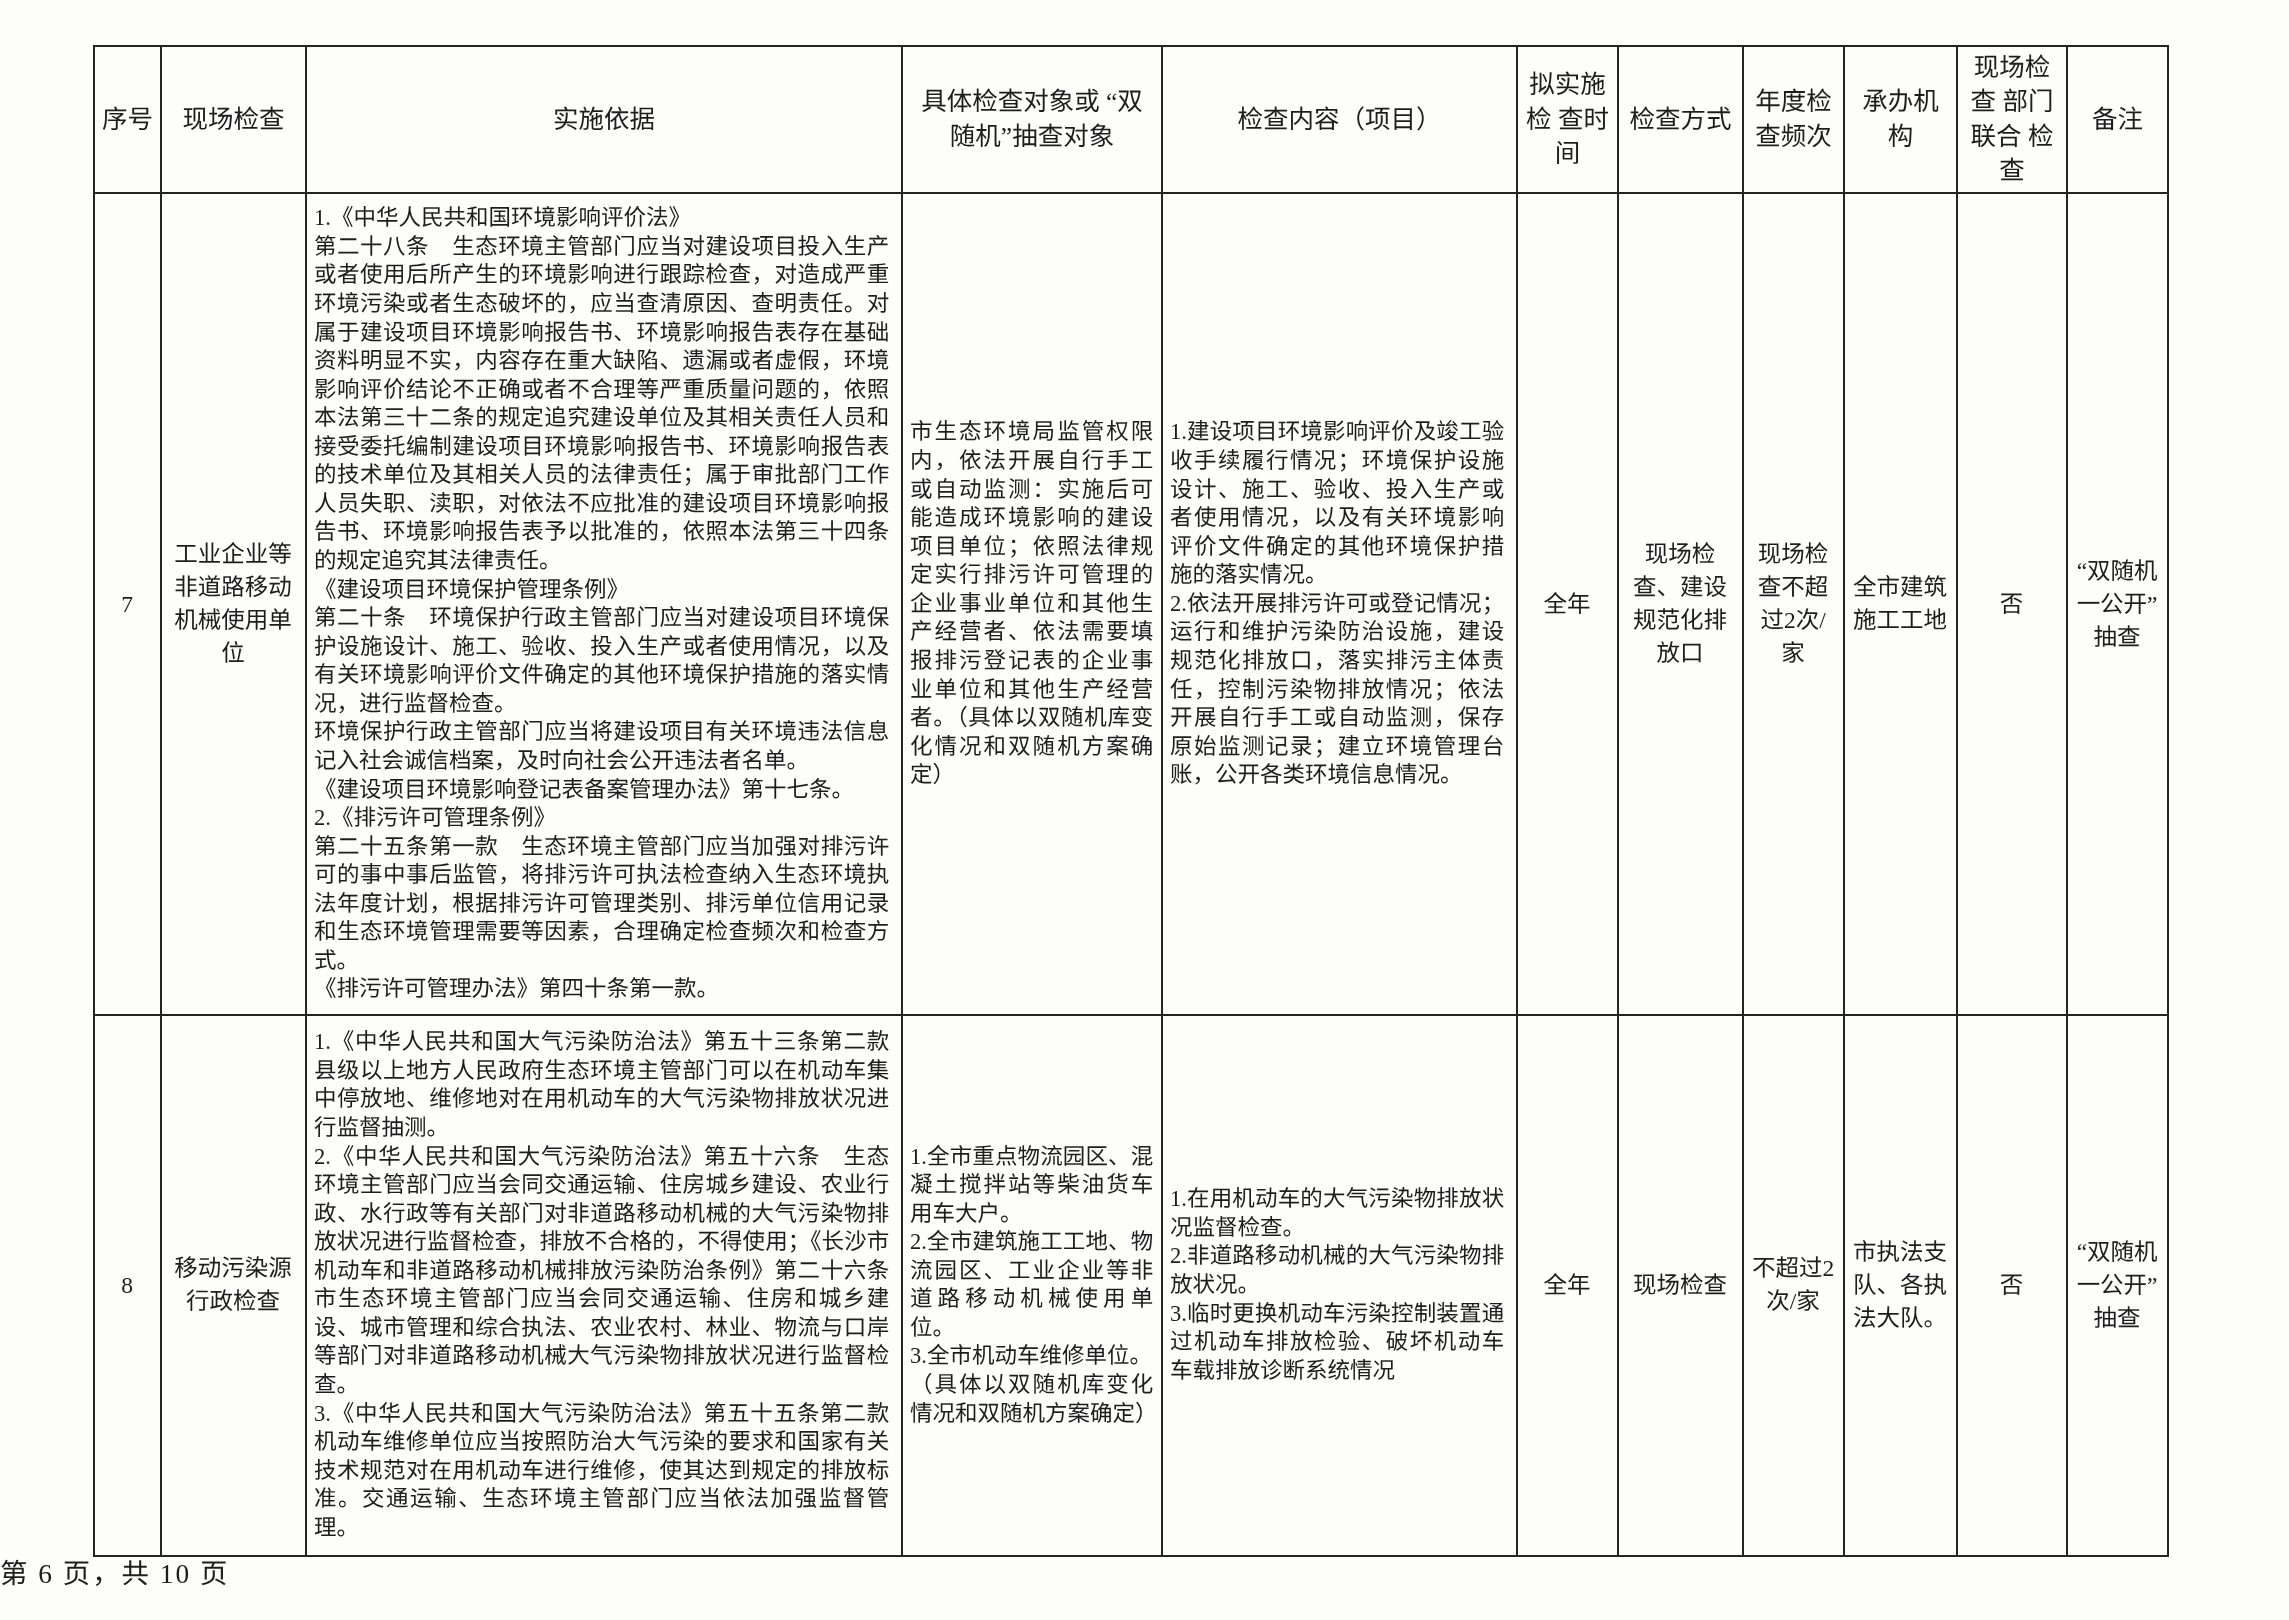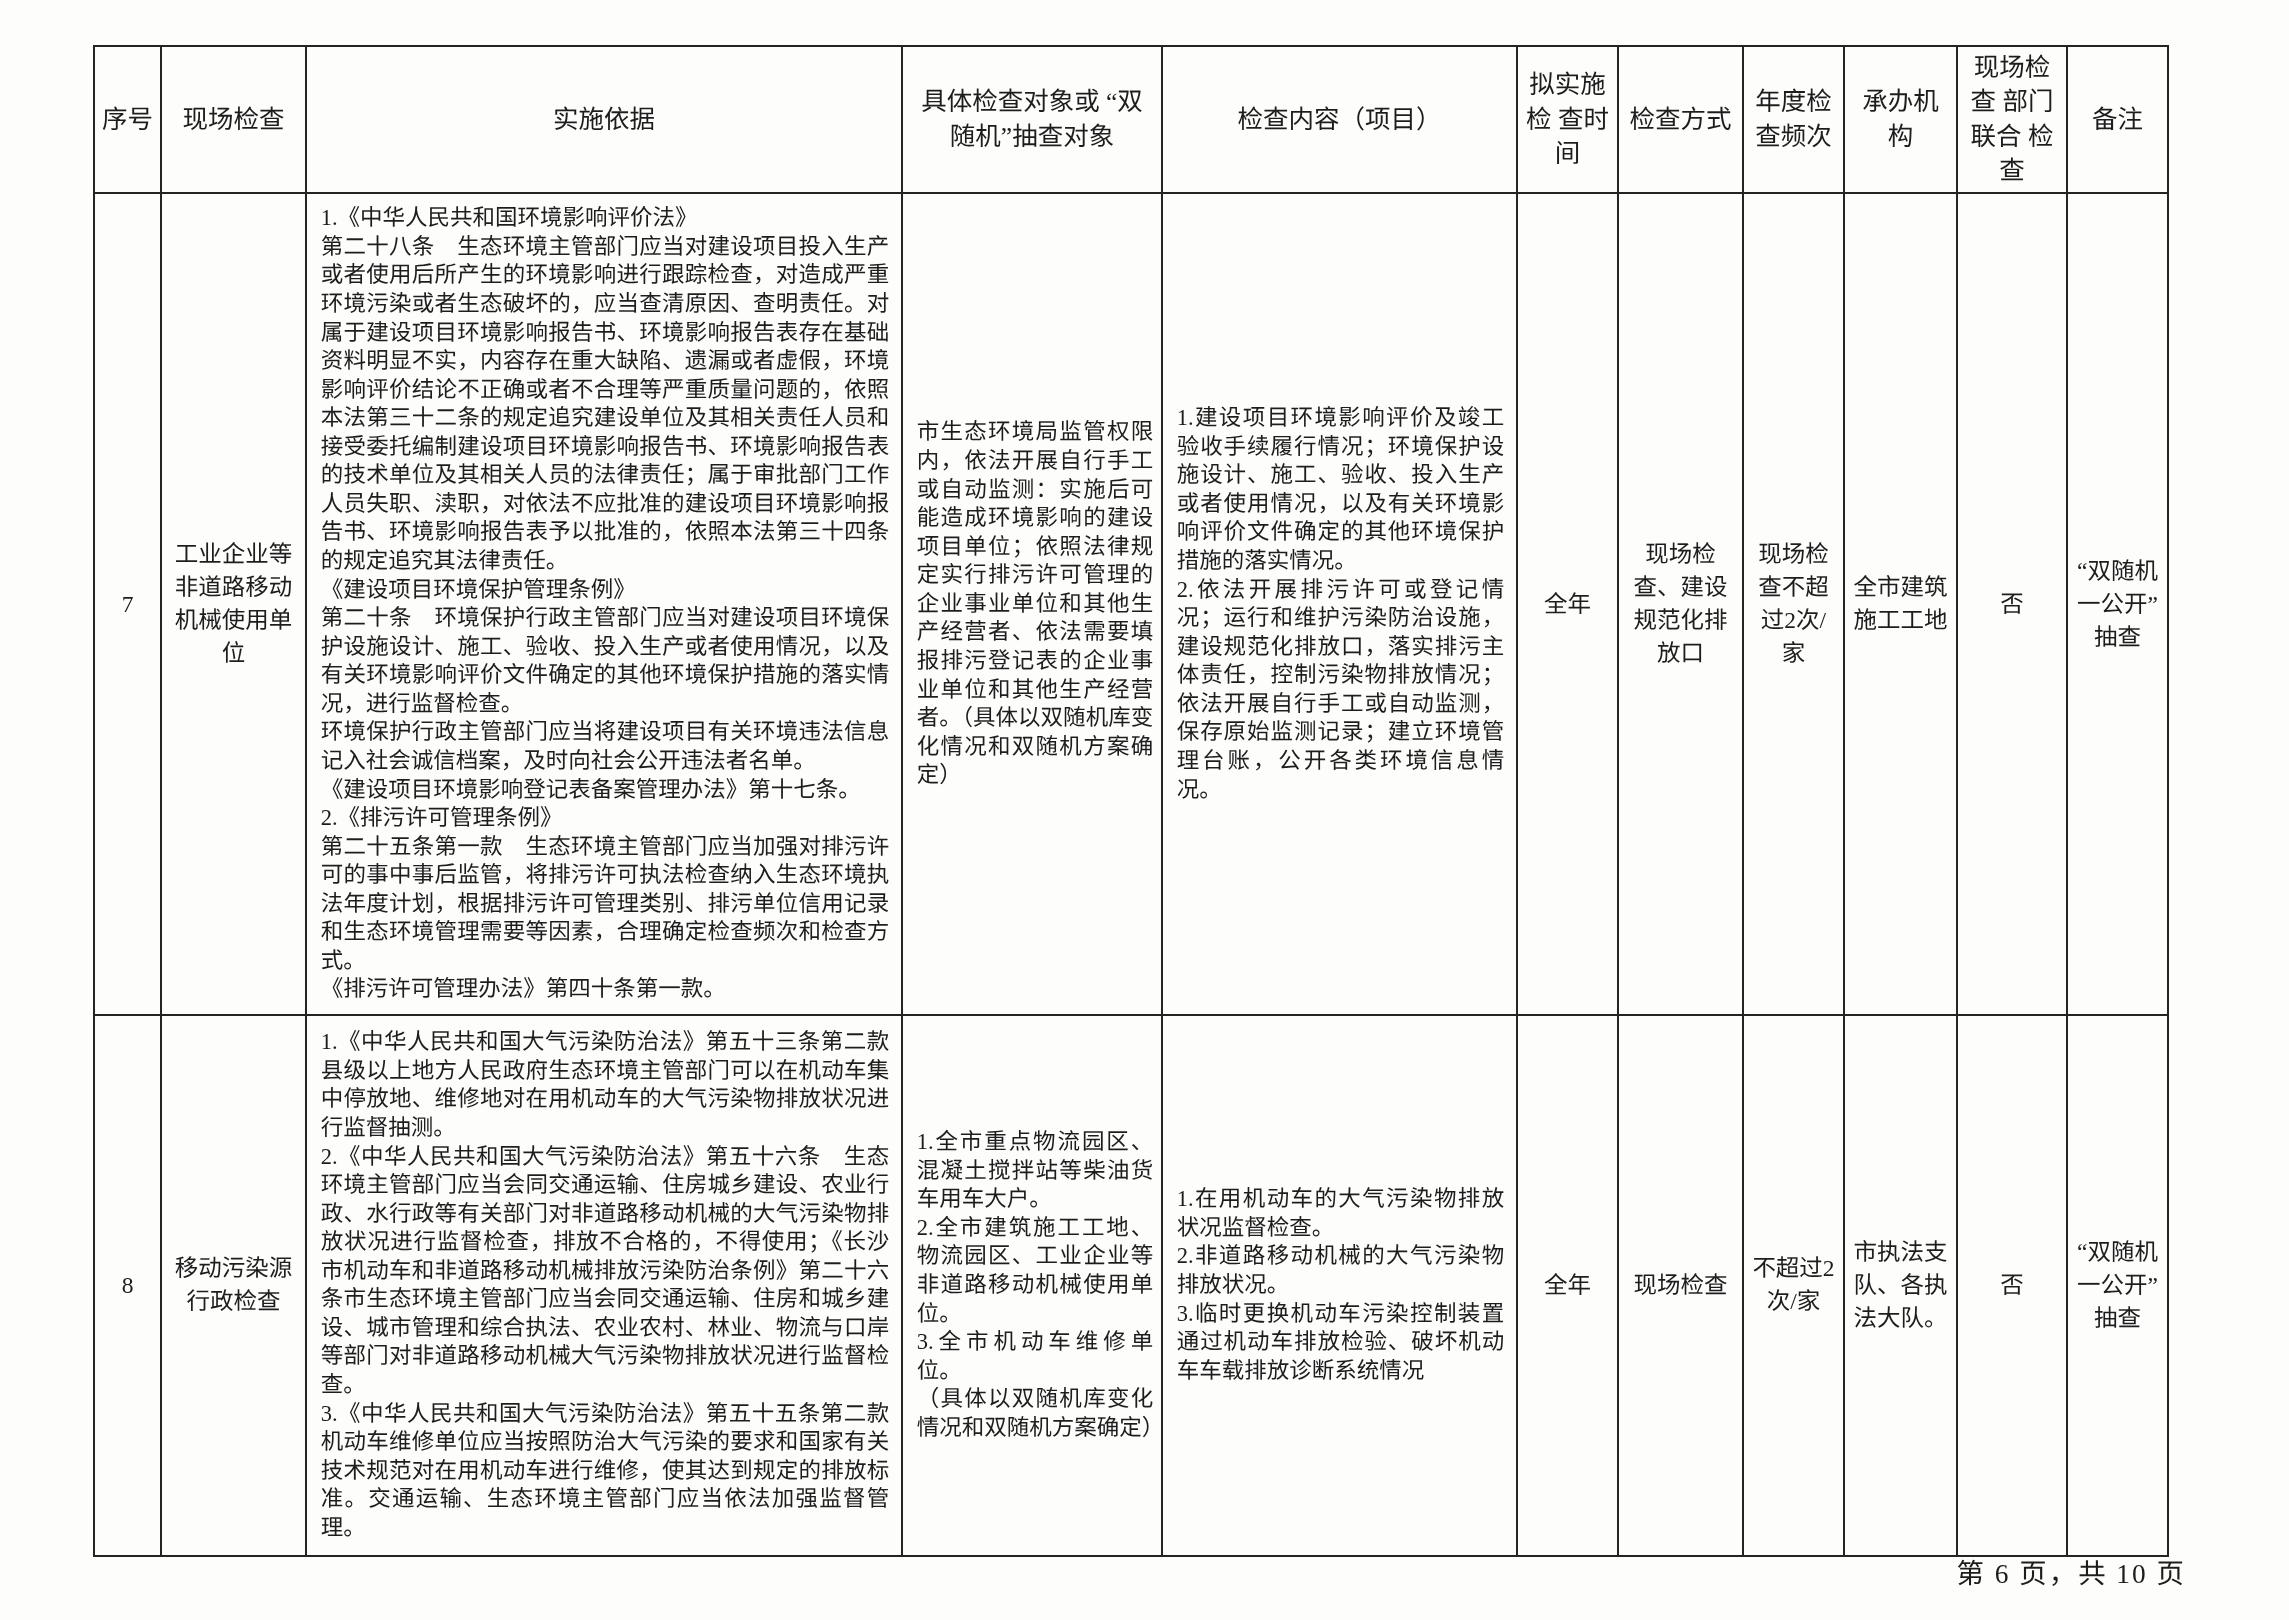--- a/index.html
+++ b/index.html
@@ -26,20 +26,21 @@
     border-collapse: collapse;
     table-layout: fixed;
     background: #fdfdfc;
   }
   table.doc-table th,
   table.doc-table td {
     border: 2.4px solid #242424;
     vertical-align: middle;
     box-sizing: border-box;
     overflow: hidden;
+    padding-left: 7px;
   }
   table.doc-table th {
     font-size: 25.5px;
     font-weight: 500;
     line-height: 1.35;
     text-align: center;
     padding: 3.9px 5.9px;
   }
   thead tr { height: 123px; }
   tr.row-7 { height: 812px; }
@@ -58,21 +59,21 @@
     padding: 9.8px 11.8px 9.8px 13.7px;
     white-space: pre-line;
     vertical-align: middle;
   }
   td.c-text.obj { padding-right: 7.8px; }
   .footer {
     position: absolute;
     left: 0;
     top: 1551px;
     width: 2186px;
-    text-align: right;
+    text-align: left;
     font-size: 27.4px;
     letter-spacing: 2px;
   }
   
   col.w-seq     { width: 67px;  }
   col.w-item    { width: 145px; }
   col.w-basis   { width: 596px; }
   col.w-target  { width: 260px; }
   col.w-content { width: 355px; }
   col.w-time    { width: 101px; }

